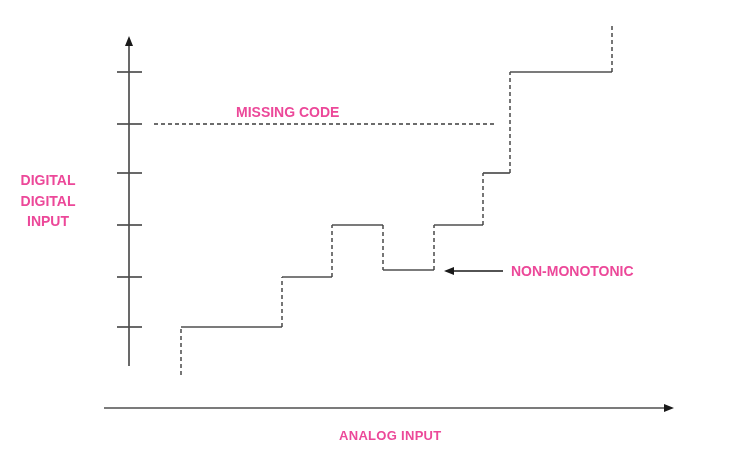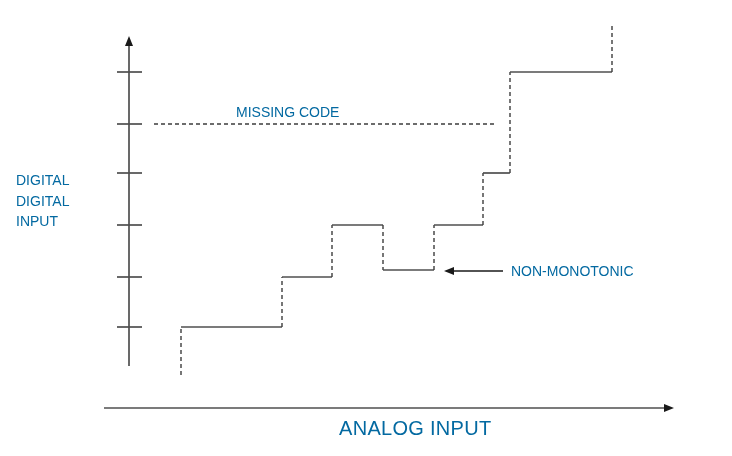--- a/index.html
+++ b/index.html
@@ -1,25 +1,25 @@
 <!DOCTYPE html>
 <html><head>
 <meta charset="utf-8">
 <style>
   html,body{margin:0;padding:0;background:#ffffff;}
   .figure{
     position:relative;width:732px;height:456px;background:#ffffff;
     font-family:"Liberation Sans","DejaVu Sans",sans-serif;overflow:hidden;
   }
   .figure svg{position:absolute;left:0;top:0;}
-  .label{position:absolute;color:#0369a1;font-weight:normal;white-space:nowrap;}
-  .y-axis-label{left:16px;top:170px;width:80px;font-size:14px;line-height:20.5px;}
+  .label{position:absolute;color:#ec4899;font-weight:bold;white-space:nowrap;}
+  .y-axis-label{left:8px;top:170px;width:80px;text-align:center;font-size:14px;line-height:20.5px;}
   .missing-code-label{left:236px;top:104px;font-size:14px;}
   .non-monotonic-label{left:511px;top:263px;font-size:14px;}
-  .x-axis-label{left:339px;top:417px;font-size:20px;letter-spacing:0.3px;}
+  .x-axis-label{left:339px;top:428px;font-size:13px;letter-spacing:0.3px;}
 </style>
 </head>
 <body>
 
 <div class="figure">
   <svg id="diagram" width="732" height="456" viewBox="0 0 732 456">
       <line x1="129" y1="44" x2="129" y2="366" stroke="#4f4f4f" stroke-width="1.7"></line>
       <polygon points="129,36 125,46 133,46" fill="#1a1a1a"></polygon>
       <line x1="117" y1="72" x2="142" y2="72" stroke="#4f4f4f" stroke-width="1.7"></line>
       <line x1="117" y1="124" x2="142" y2="124" stroke="#4f4f4f" stroke-width="1.7"></line>

